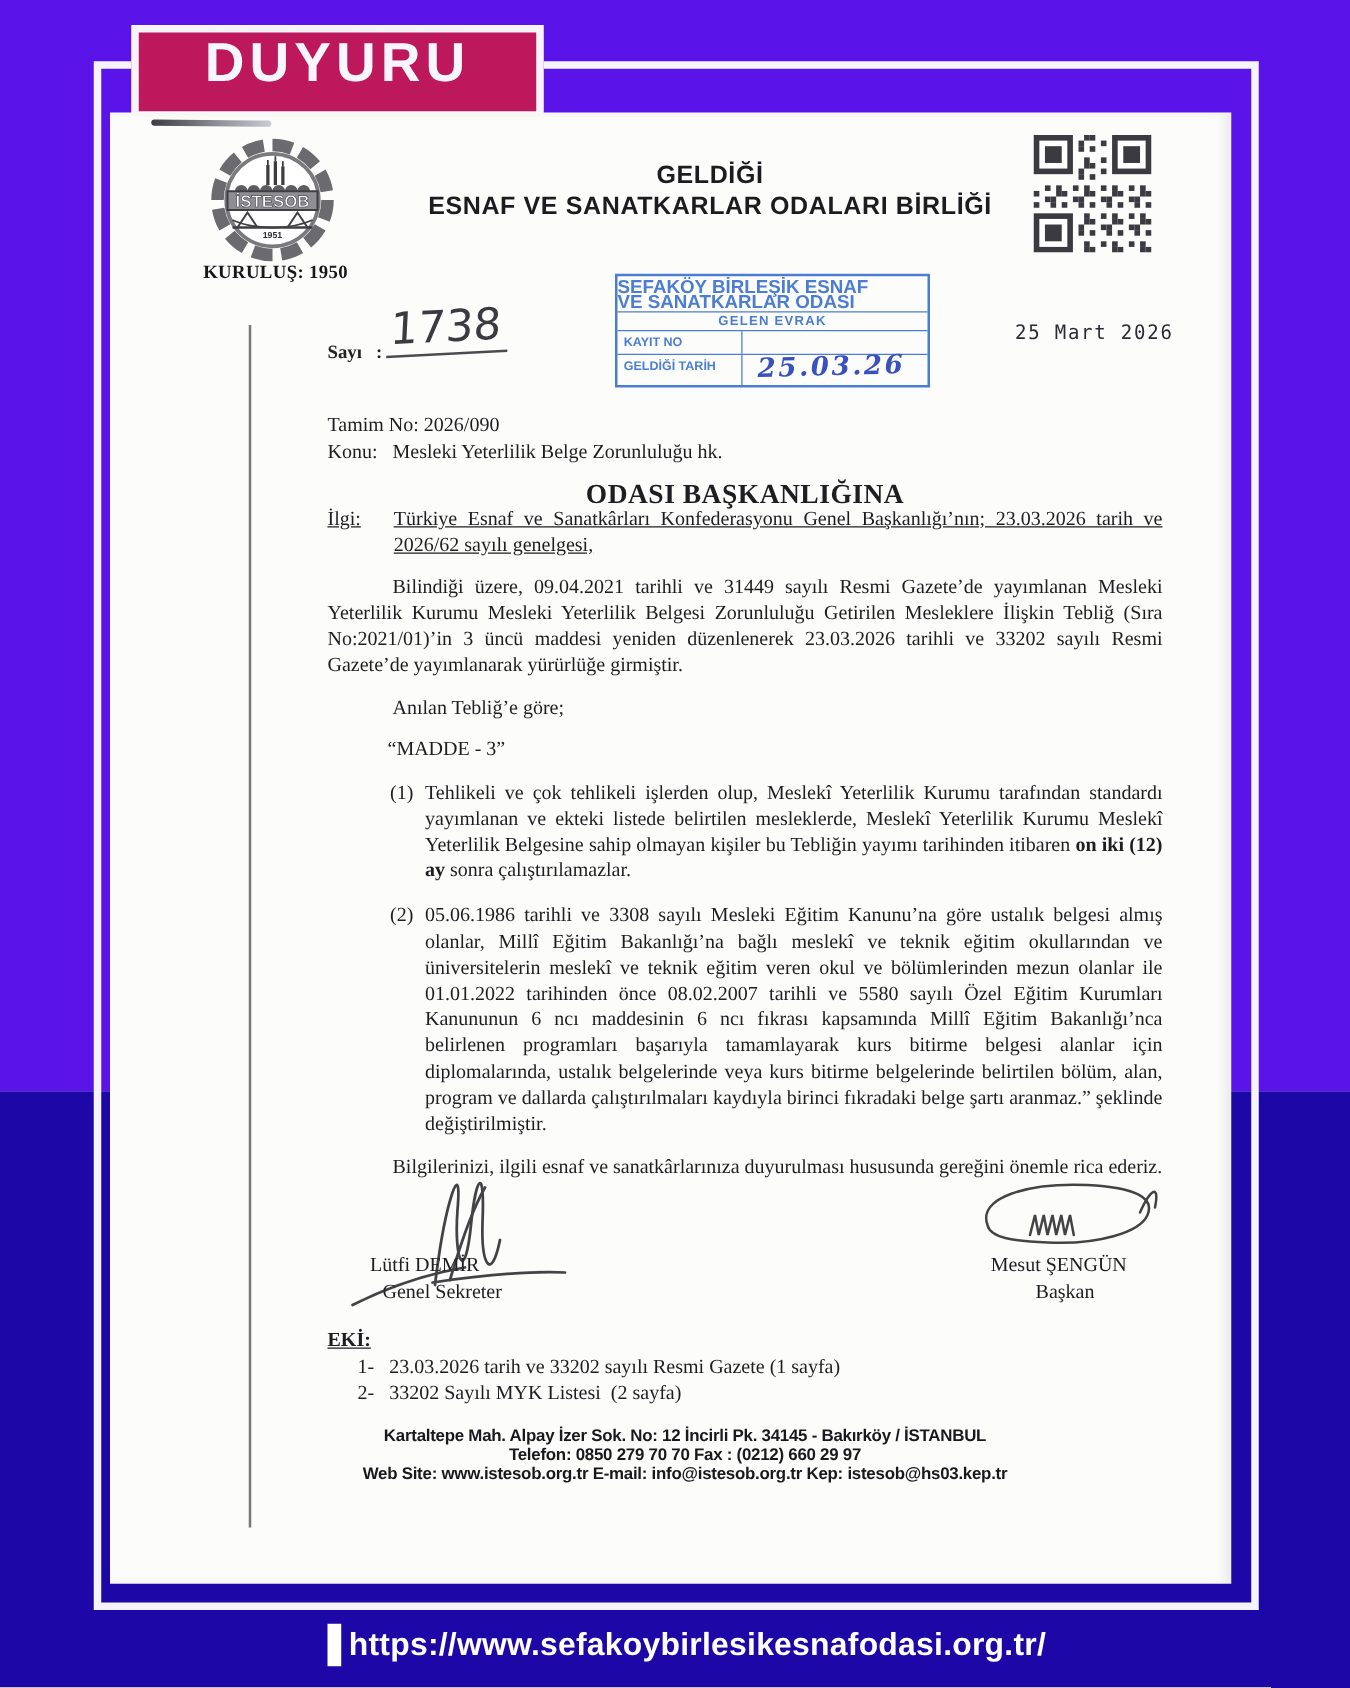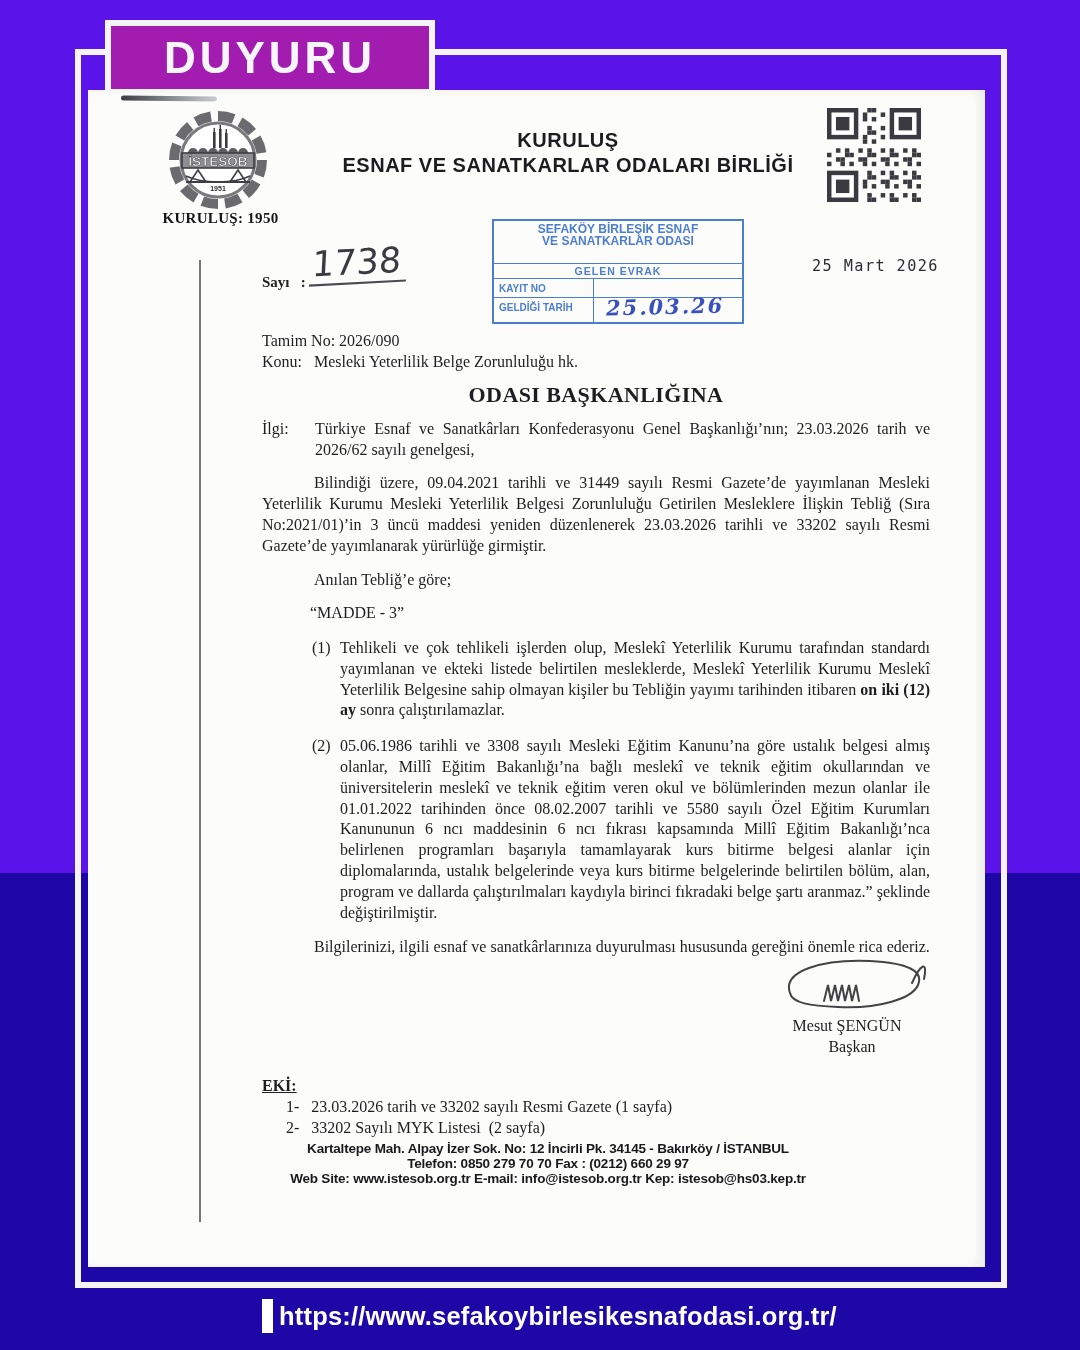--- a/index.html
+++ b/index.html
@@ -9,21 +9,21 @@
   
   .bg-top{position:absolute;left:0;top:0;width:1080px;height:873px;background:#5a14e9;}
   .bg-bottom{position:absolute;left:0;top:873px;width:1080px;height:477px;background:#1d07a6;}
 
   
   .frame{position:absolute;left:75px;top:49px;width:920px;height:1227px;
          border:6px solid #f5f4fb;}
 
   
   .banner{position:absolute;left:105px;top:20px;width:318px;height:63px;
-          background:#a21caf;border:6px solid #f5f4fb;display:flex;align-items:center;justify-content:center;}
+          background:#be185d;border:6px solid #f5f4fb;display:flex;justify-content:center;}
   .banner span{color:#f7f6fd;font-family:"Liberation Sans",sans-serif;font-weight:800;
           font-size:44px;letter-spacing:4px;}
 
   
   .paper{position:absolute;left:88px;top:90px;width:897px;height:1177px;background:#fcfcfa;
          box-shadow:inset -6px 0 8px rgba(120,120,130,.12);}
   .smudge{position:absolute;left:33px;top:6px;width:96px;height:5px;border-radius:3px;
           background:linear-gradient(90deg,#3c3c44 0%,#8b8f96 55%,#c9ccd1 100%);transform:rotate(.6deg);}
   .fold-line{position:absolute;left:111px;top:170px;width:1.5px;height:962px;background:#3f3f45;opacity:.7;}
 
@@ -39,35 +39,35 @@
   
   .sayi-row{position:absolute;left:174px;top:184px;font-size:15px;font-weight:bold;color:#222;white-space:pre;}
   .sayi-value{position:absolute;left:222px;top:152px;font-size:35px;color:#3a3a40;
         font-family:"DejaVu Sans",sans-serif;transform:rotate(-3deg) skewX(-6deg);
         border-bottom:2.5px solid #4a4a50;padding:0 6px 0 2px;}
   .date-stamp{position:absolute;left:724px;top:166px;font-family:"DejaVu Sans Mono",monospace;
         font-size:16px;color:#2b2b35;letter-spacing:1.5px;transform:scaleX(.95);transform-origin:left;}
 
   .stamp{position:absolute;left:404px;top:129px;width:248px;border:2px solid #4b7ed2;
         color:#4b7ed2;font-family:"Liberation Sans",sans-serif;font-weight:bold;background:rgba(255,255,255,.0);}
-  .s-head{text-align:center;font-size:12px;line-height:11.5px;padding:3px 0 16px;border-bottom:1.5px solid #4b7ed2;}
+  .s-head{text-align:left;font-size:15px;line-height:11.5px;padding:3px 0 2px;border-bottom:1.5px solid #4b7ed2;}
   .s-sub{text-align:center;font-size:10.5px;padding:1px 0;border-bottom:1.5px solid #4b7ed2;letter-spacing:1px;}
   .s-row{display:flex;border-bottom:1.5px solid #4b7ed2;}
   .s-row:last-child{border-bottom:none;}
   .s-cell-l{width:94px;padding:4px 0 3px 5px;font-size:10px;border-right:1.5px solid #4b7ed2;}
   .s-cell-r{flex:1;position:relative;}
   .hand-date{position:absolute;left:12px;top:-4px;font-family:"DejaVu Serif",serif;font-style:italic;
         font-weight:bold;font-size:21px;color:#3950bf;letter-spacing:2px;transform:rotate(-1.5deg);}
 
   
   .doc-col{position:absolute;left:174px;top:240px;width:668px;font-size:16px;line-height:21px;color:#1e1e22;}
   .doc-col p{margin:0;}
   .tamim,.konu{white-space:pre-wrap;}
   .salutation{margin-top:12px !important;text-align:center;font-weight:bold;font-size:22px;letter-spacing:.4px;}
-  .ilgi{display:flex;margin-top:13px;}
+  .ilgi{display:flex;text-decoration:underline;}
   .ilgi-label{width:53px;flex:none;}
   .ilgi-text{flex:1;text-align:justify;}
   .p1{margin-top:12px !important;text-indent:52px;text-align:justify;}
   .p2{margin-top:13px !important;text-indent:52px;}
   .p3{margin-top:12px !important;padding-left:48px;}
   .item{position:relative;padding-left:78px;text-align:justify;margin-top:15px;line-height:20.8px;}
   .item .num{position:absolute;left:50px;top:0;}
   .closing{margin-top:13px !important;text-indent:52px;text-align:justify;}
 
   
@@ -124,21 +124,21 @@
     <text x="50" y="55.5" text-anchor="middle" fill="#ffffff" stroke="#3f3f43" stroke-width="0.5" font-family="Liberation Sans,sans-serif" font-weight="bold" font-size="13.5">İSTESOB</text>
     <path d="M22,72 L30,60 L38,72 M62,72 L70,60 L78,72" fill="none" stroke="#3f3f43" stroke-width="1.6"></path>
     <path d="M18,66 C35,74 65,74 82,66" fill="none" stroke="#3f3f43" stroke-width="1.4"></path>
     <line x1="18" y1="72" x2="82" y2="72" stroke="#3f3f43" stroke-width="2"></line>
     <text x="50" y="80.5" text-anchor="middle" fill="#2e2e32" font-family="Liberation Sans,sans-serif" font-weight="bold" font-size="7">1951</text>
   </svg>
 
   <div class="founding">KURULUŞ: 1950</div>
 
   <div class="org-header">
-    <div>KURULUŞ</div>
+    <div>GELDİĞİ</div>
     <div>ESNAF VE SANATKARLAR ODALARI BİRLİĞİ</div>
   </div>
 
   <svg class="qr" id="qr-svg" width="96" height="94" viewBox="0 0 21 21">
       <g fill="#3a3a40">
         <rect x="9" y="0" width="1" height="1"></rect>
         <rect x="10" y="0" width="1" height="1"></rect>
         <rect x="8" y="1" width="1" height="1"></rect>
         <rect x="12" y="1" width="1" height="1"></rect>
         <rect x="8" y="2" width="1" height="1"></rect>
@@ -272,20 +272,32 @@
     </div>
 
     <div class="item">
       <span class="num">(2)</span>
       <span>05.06.1986 tarihli ve 3308 sayılı Mesleki Eğitim Kanunu’na göre ustalık belgesi almış olanlar, Millî Eğitim Bakanlığı’na bağlı meslekî ve teknik eğitim okullarından ve üniversitelerin meslekî ve teknik eğitim veren okul ve bölümlerinden mezun olanlar ile 01.01.2022 tarihinden önce 08.02.2007 tarihli ve 5580 sayılı Özel Eğitim Kurumları Kanununun 6 ncı maddesinin 6 ncı fıkrası kapsamında Millî Eğitim Bakanlığı’nca belirlenen programları başarıyla tamamlayarak kurs bitirme belgesi alanlar için diplomalarında, ustalık belgelerinde veya kurs bitirme belgelerinde belirtilen bölüm, alan, program ve dallarda çalıştırılmaları kaydıyla birinci fıkradaki belge şartı aranmaz.” şeklinde değiştirilmiştir.</span>
     </div>
 
     <p class="closing">Bilgilerinizi, ilgili esnaf ve sanatkârlarınıza duyurulması hususunda gereğini önemle rica ederiz.</p>
 
     <div class="sig-row">
+      <div class="sig-left">
+        <svg class="sig-svg-left" width="200" height="130" viewBox="0 0 200 130">
+          <g fill="none" stroke="#2a2a2e" stroke-width="2.2" stroke-linecap="round" opacity=".88">
+            <path d="M72,112 C80,45 94,6 90,52 C87,92 96,114 101,62 C105,24 112,16 110,62 C109,96 117,110 124,76"></path>
+            <path d="M84,108 C95,70 104,48 112,34"></path>
+            <path d="M6,128 C30,116 60,104 96,98"></path>
+            <path d="M70,110 C110,104 150,101 176,102"></path>
+          </g>
+        </svg>
+        <div class="sig-name">Lütfi DEMİR</div>
+        <div class="sig-title">Genel Sekreter</div>
+      </div>
       <div class="sig-right">
         <svg class="sig-svg-right" width="180" height="70" viewBox="0 0 180 70">
           <g fill="none" stroke="#2a2a2e" stroke-width="2" stroke-linecap="round" opacity=".88">
             <path d="M28,40 C20,18 60,6 108,8 C146,10 162,18 156,32 C150,46 116,56 76,54 C48,53 30,50 28,40"></path>
             <path d="M62,48 l4,-16 l3,16 l4,-16 l3,16 l4,-16 l3,16 l4,-16 l3,16 l4,-16 l3,16"></path>
             <path d="M150,30 C158,12 166,6 162,26"></path>
           </g>
         </svg>
         <div class="sig-name">Mesut ŞENGÜN</div>
         <div class="sig-title">Başkan</div>

